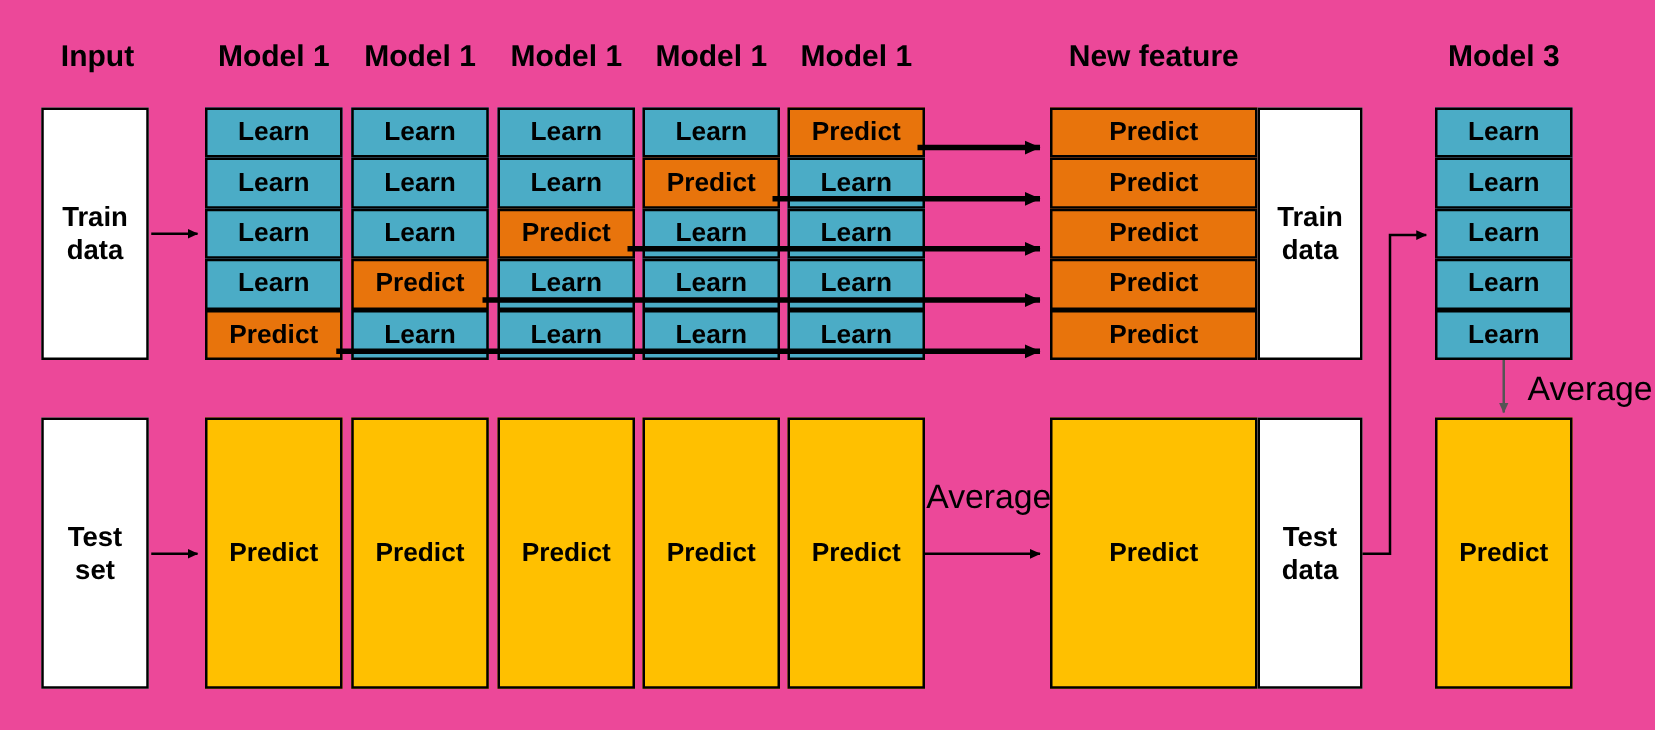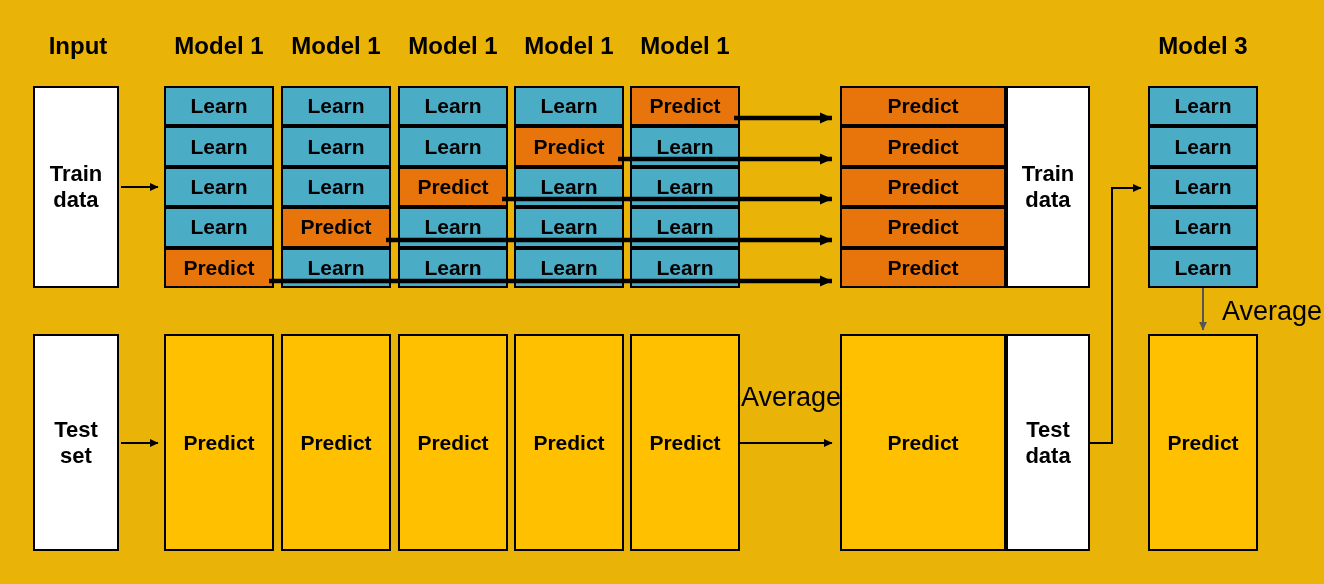--- a/index.html
+++ b/index.html
@@ -4,21 +4,21 @@
 <style>
   html, body {
     margin: 0;
     padding: 0;
     background: #ffffff;
   }
   #stage {
     position: relative;
     width: 1324px;
     height: 584px;
-    background: #eab308;
+    background: #ec4899;
     font-family: "Liberation Sans", sans-serif;
     overflow: hidden;
   }
   .hdr {
     position: absolute;
     font-size: 24px;
     font-weight: 700;
     color: #000000;
     white-space: nowrap;
     text-align: center;
@@ -103,20 +103,21 @@
 <body>
 
 <div id="stage">
 
   <div class="hdr" style="left:38px;top:32px;width:80px;">Input</div>
   <div class="hdr" style="left:164px;top:32px;width:110px;">Model 1</div>
   <div class="hdr" style="left:281px;top:32px;width:110px;">Model 1</div>
   <div class="hdr" style="left:398px;top:32px;width:110px;">Model 1</div>
   <div class="hdr" style="left:514px;top:32px;width:110px;">Model 1</div>
   <div class="hdr" style="left:630px;top:32px;width:110px;">Model 1</div>
+  <div class="hdr" style="left:840px;top:32px;width:166px;">New feature</div>
   <div class="hdr" style="left:1148px;top:32px;width:110px;">Model 3</div>
 
   <div class="iobox" style="left:33px;top:86px;width:86px;height:202px;">
     <span style="white-space:pre-line;">Train
 data</span>
   </div>
   <div class="iobox" style="left:33px;top:334px;width:86px;height:217px;">
     <span style="white-space:pre-line;">Test
 set</span>
   </div>

